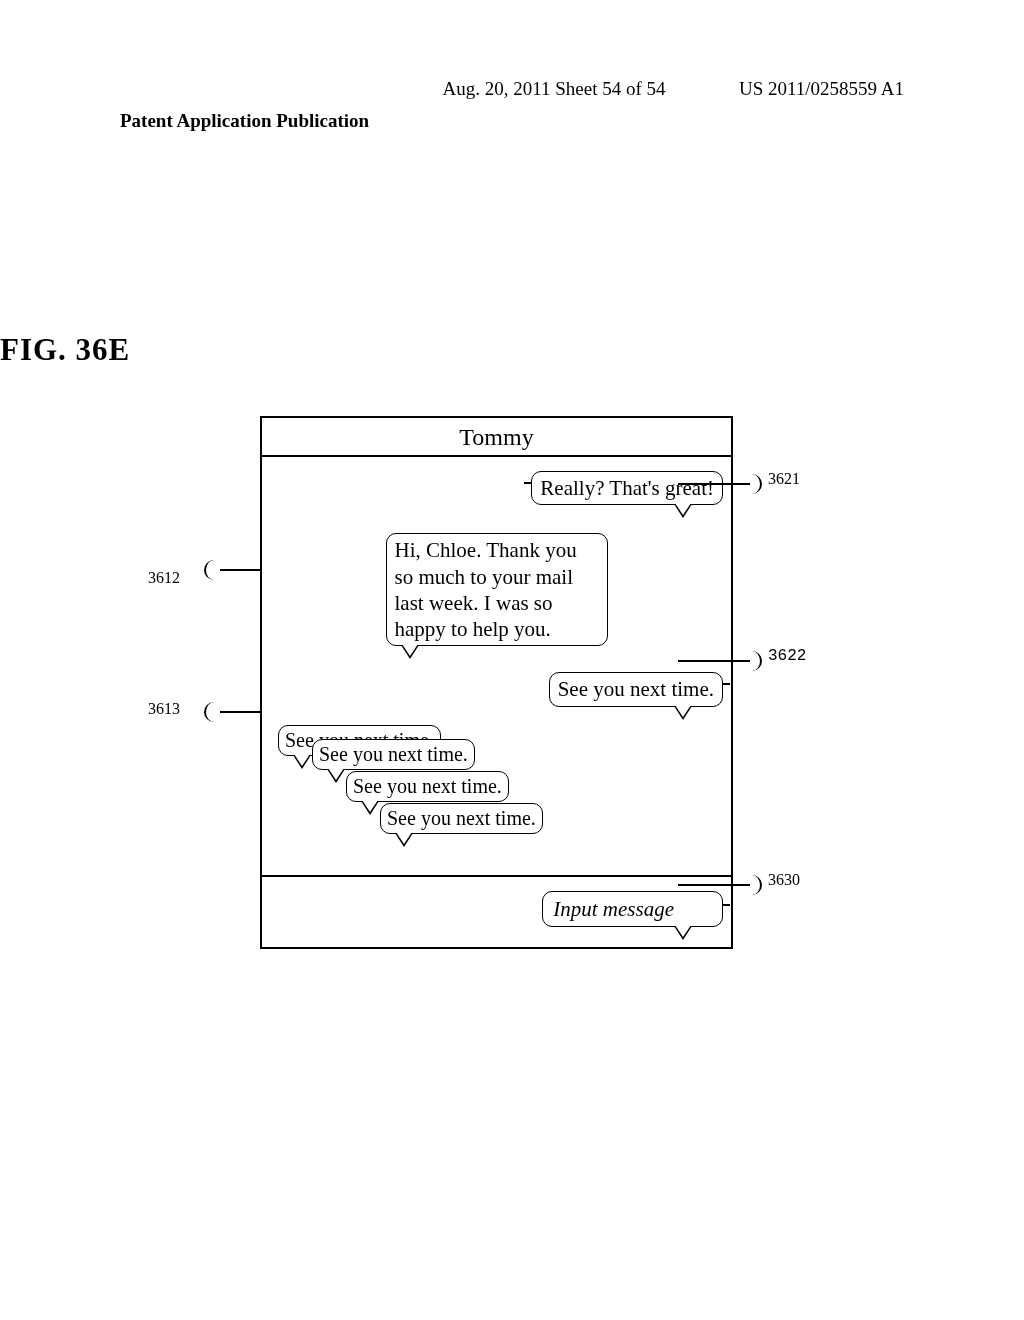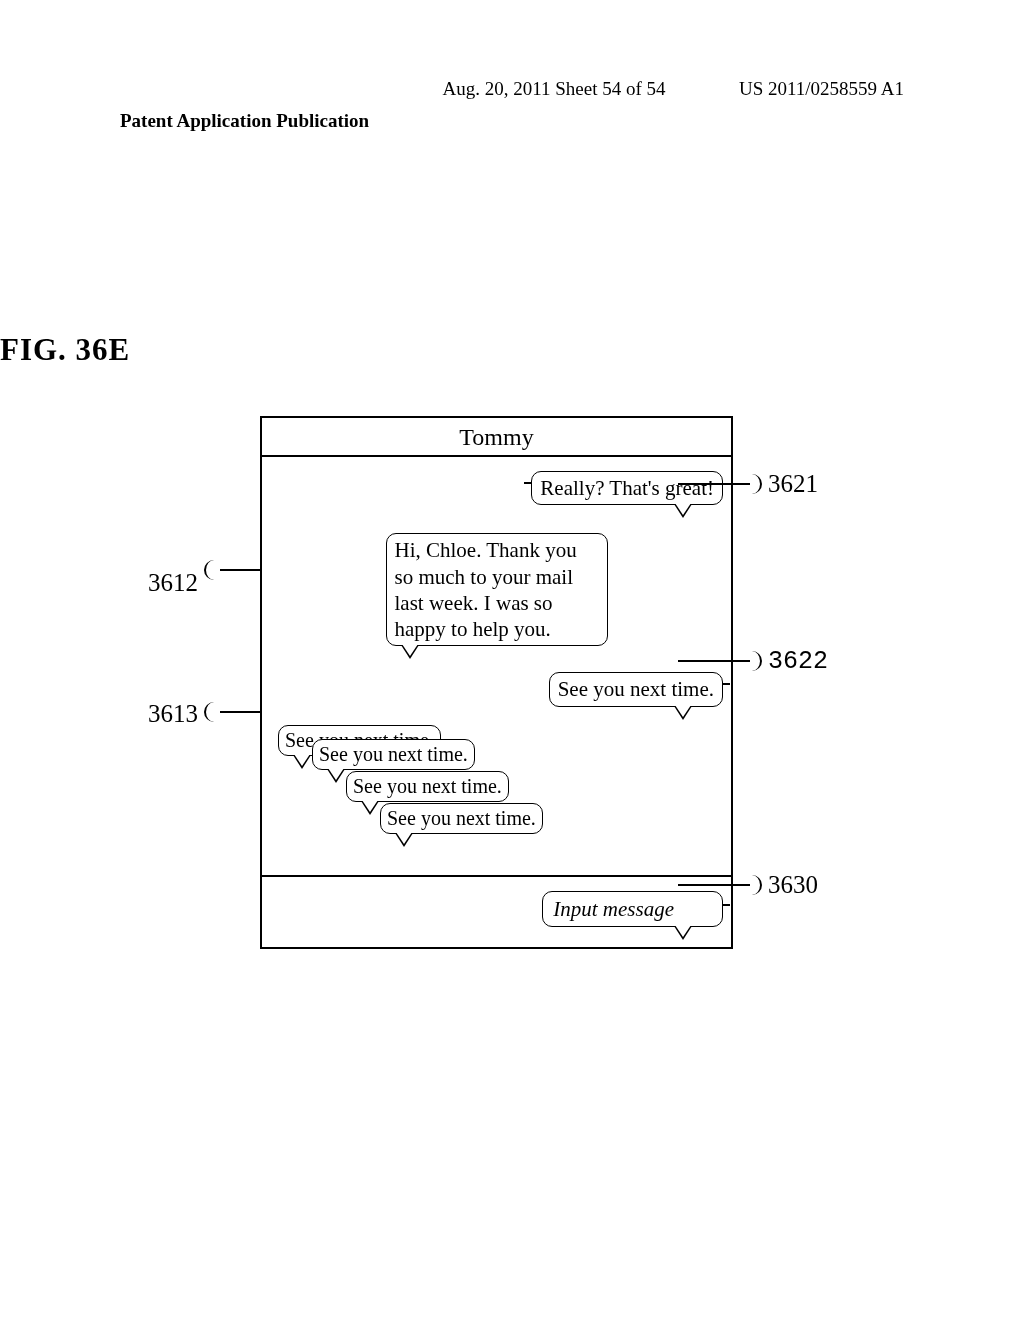--- a/index.html
+++ b/index.html
@@ -124,21 +124,21 @@
   .b3622 { margin-top: 26px; }
   .b3613a { margin-top: 18px; }
 
   
   .cascade { position: relative; height: 160px; }
   .cascade .bubble { position: absolute; font-size: 20px; padding: 2px 6px; }
 
   
   .label {
     position: absolute;
-    font-size: 25px;
+    font-size: 16px;
   }
   .leader {
     position: absolute;
     background: #000;
     height: 2px;
   }
   .curve {
     position: absolute;
     border: 2px solid #000;
     border-left: none;

